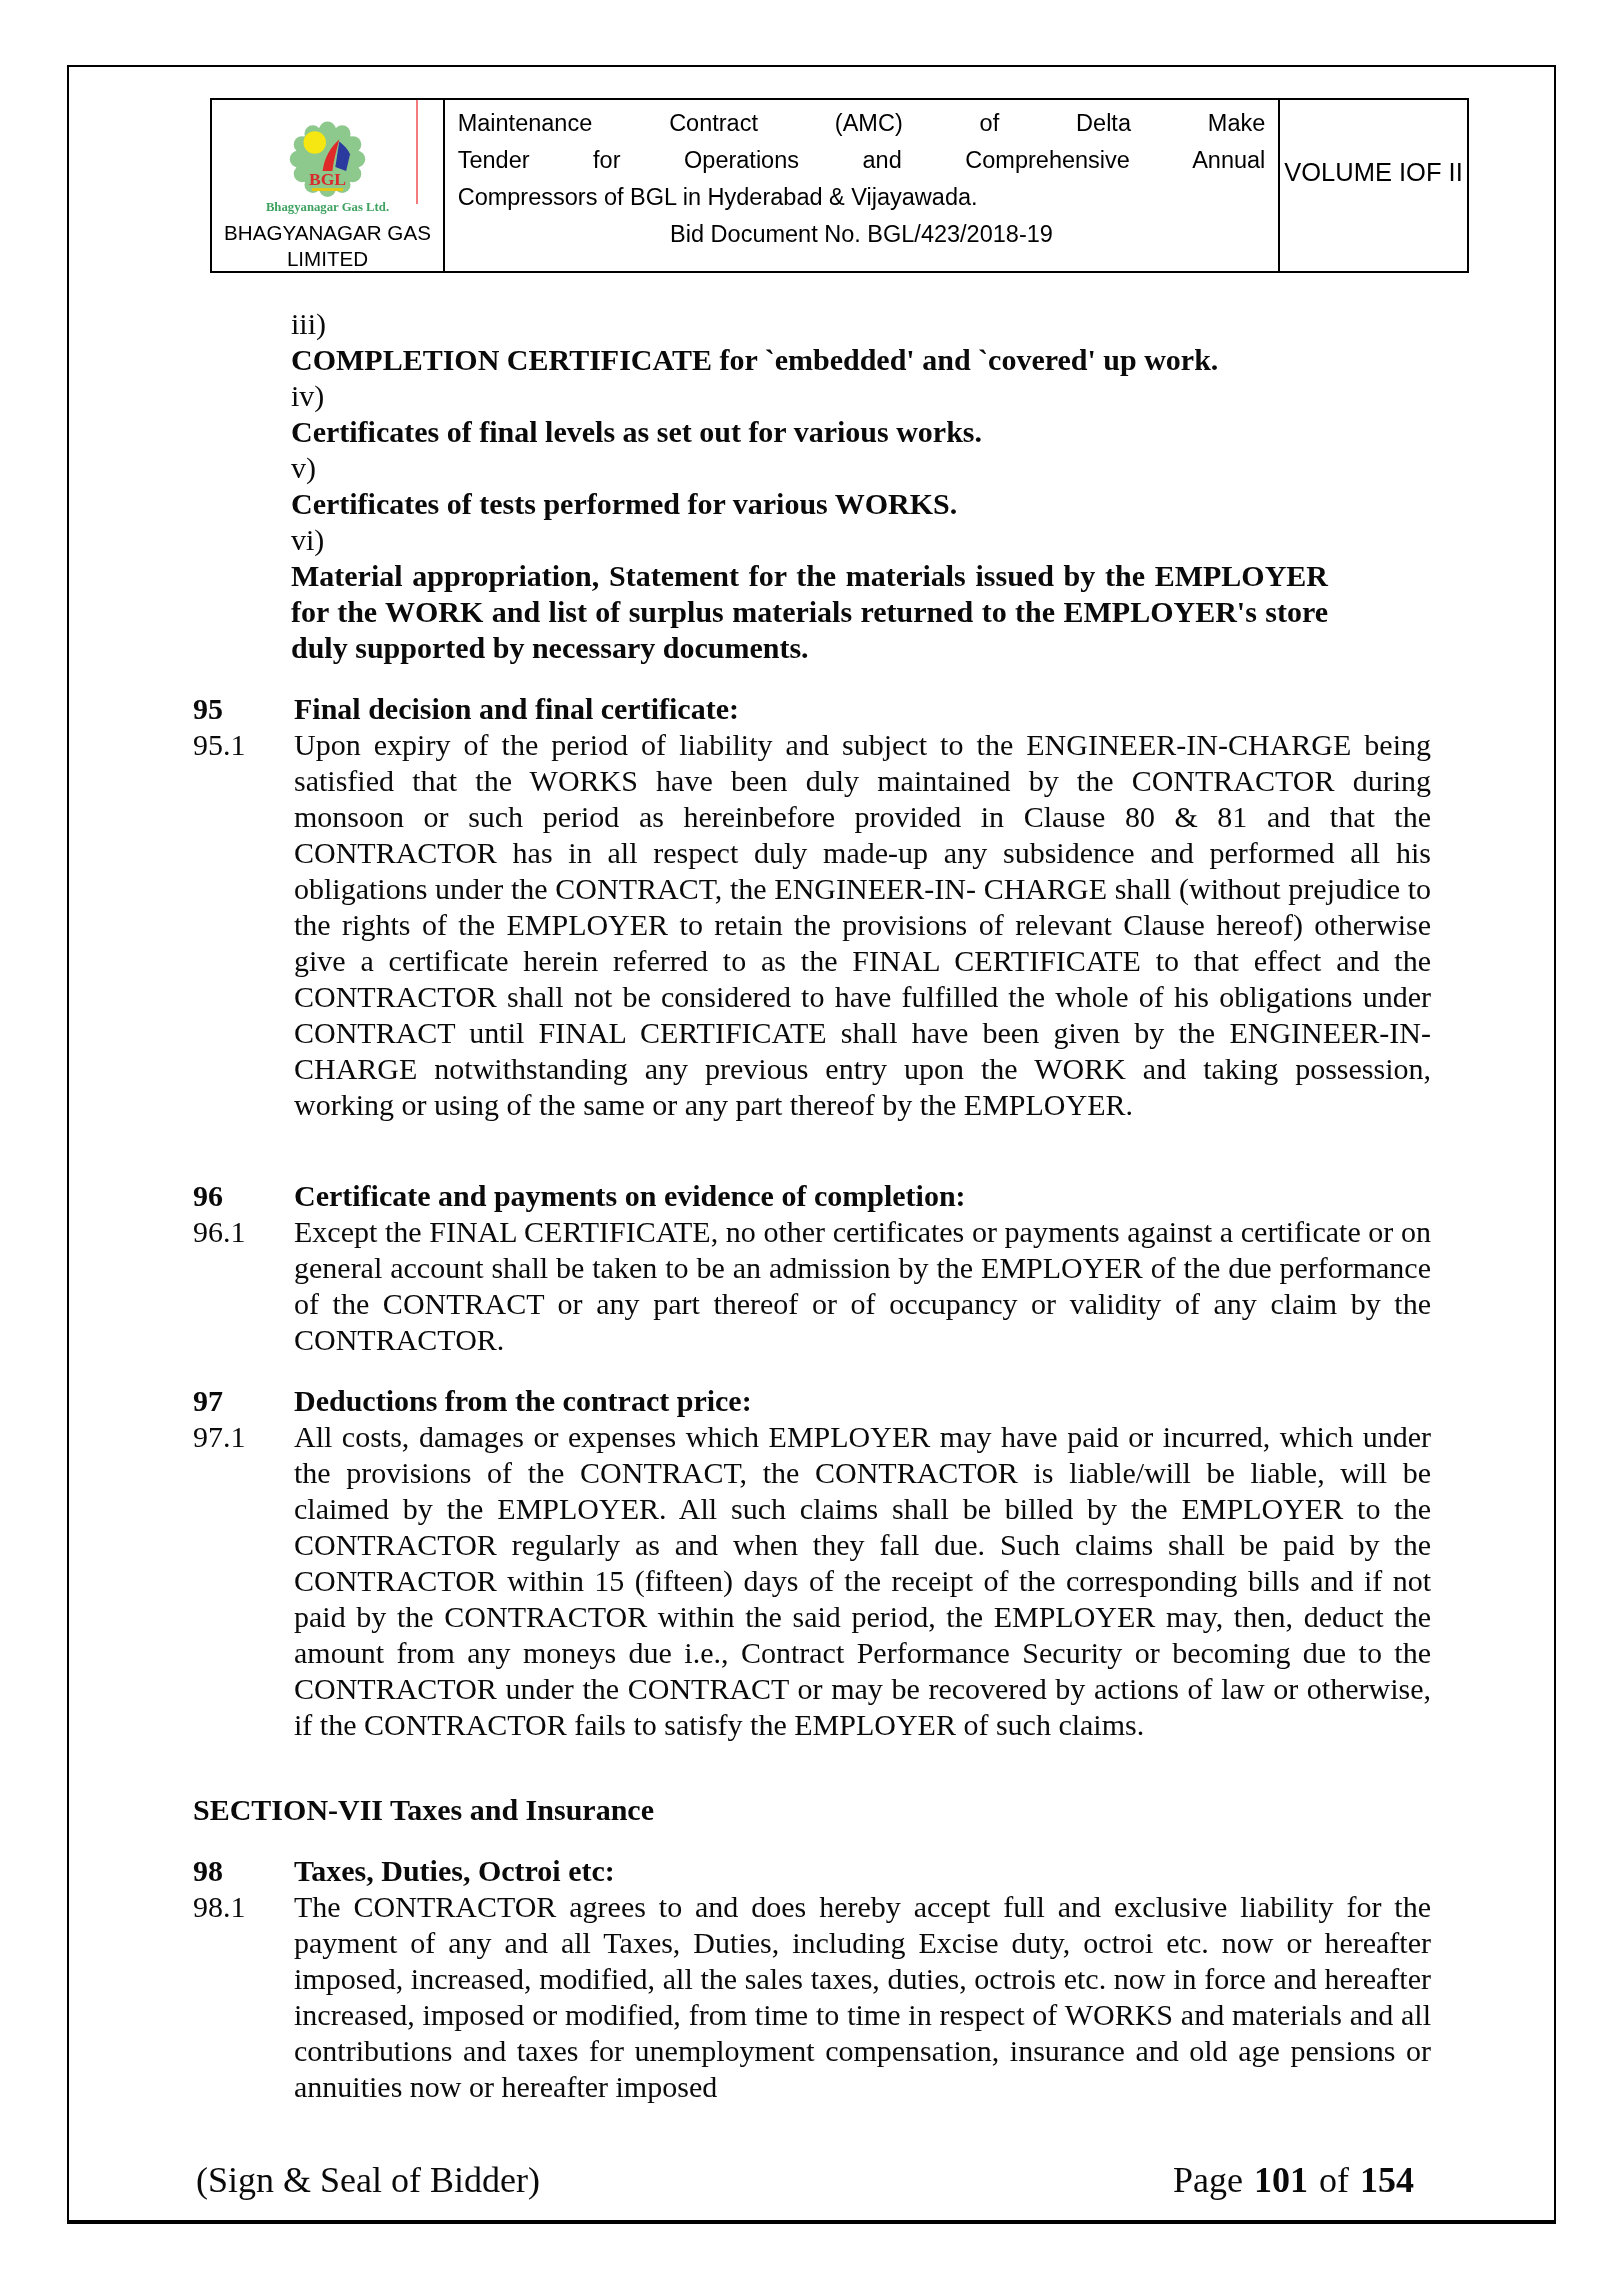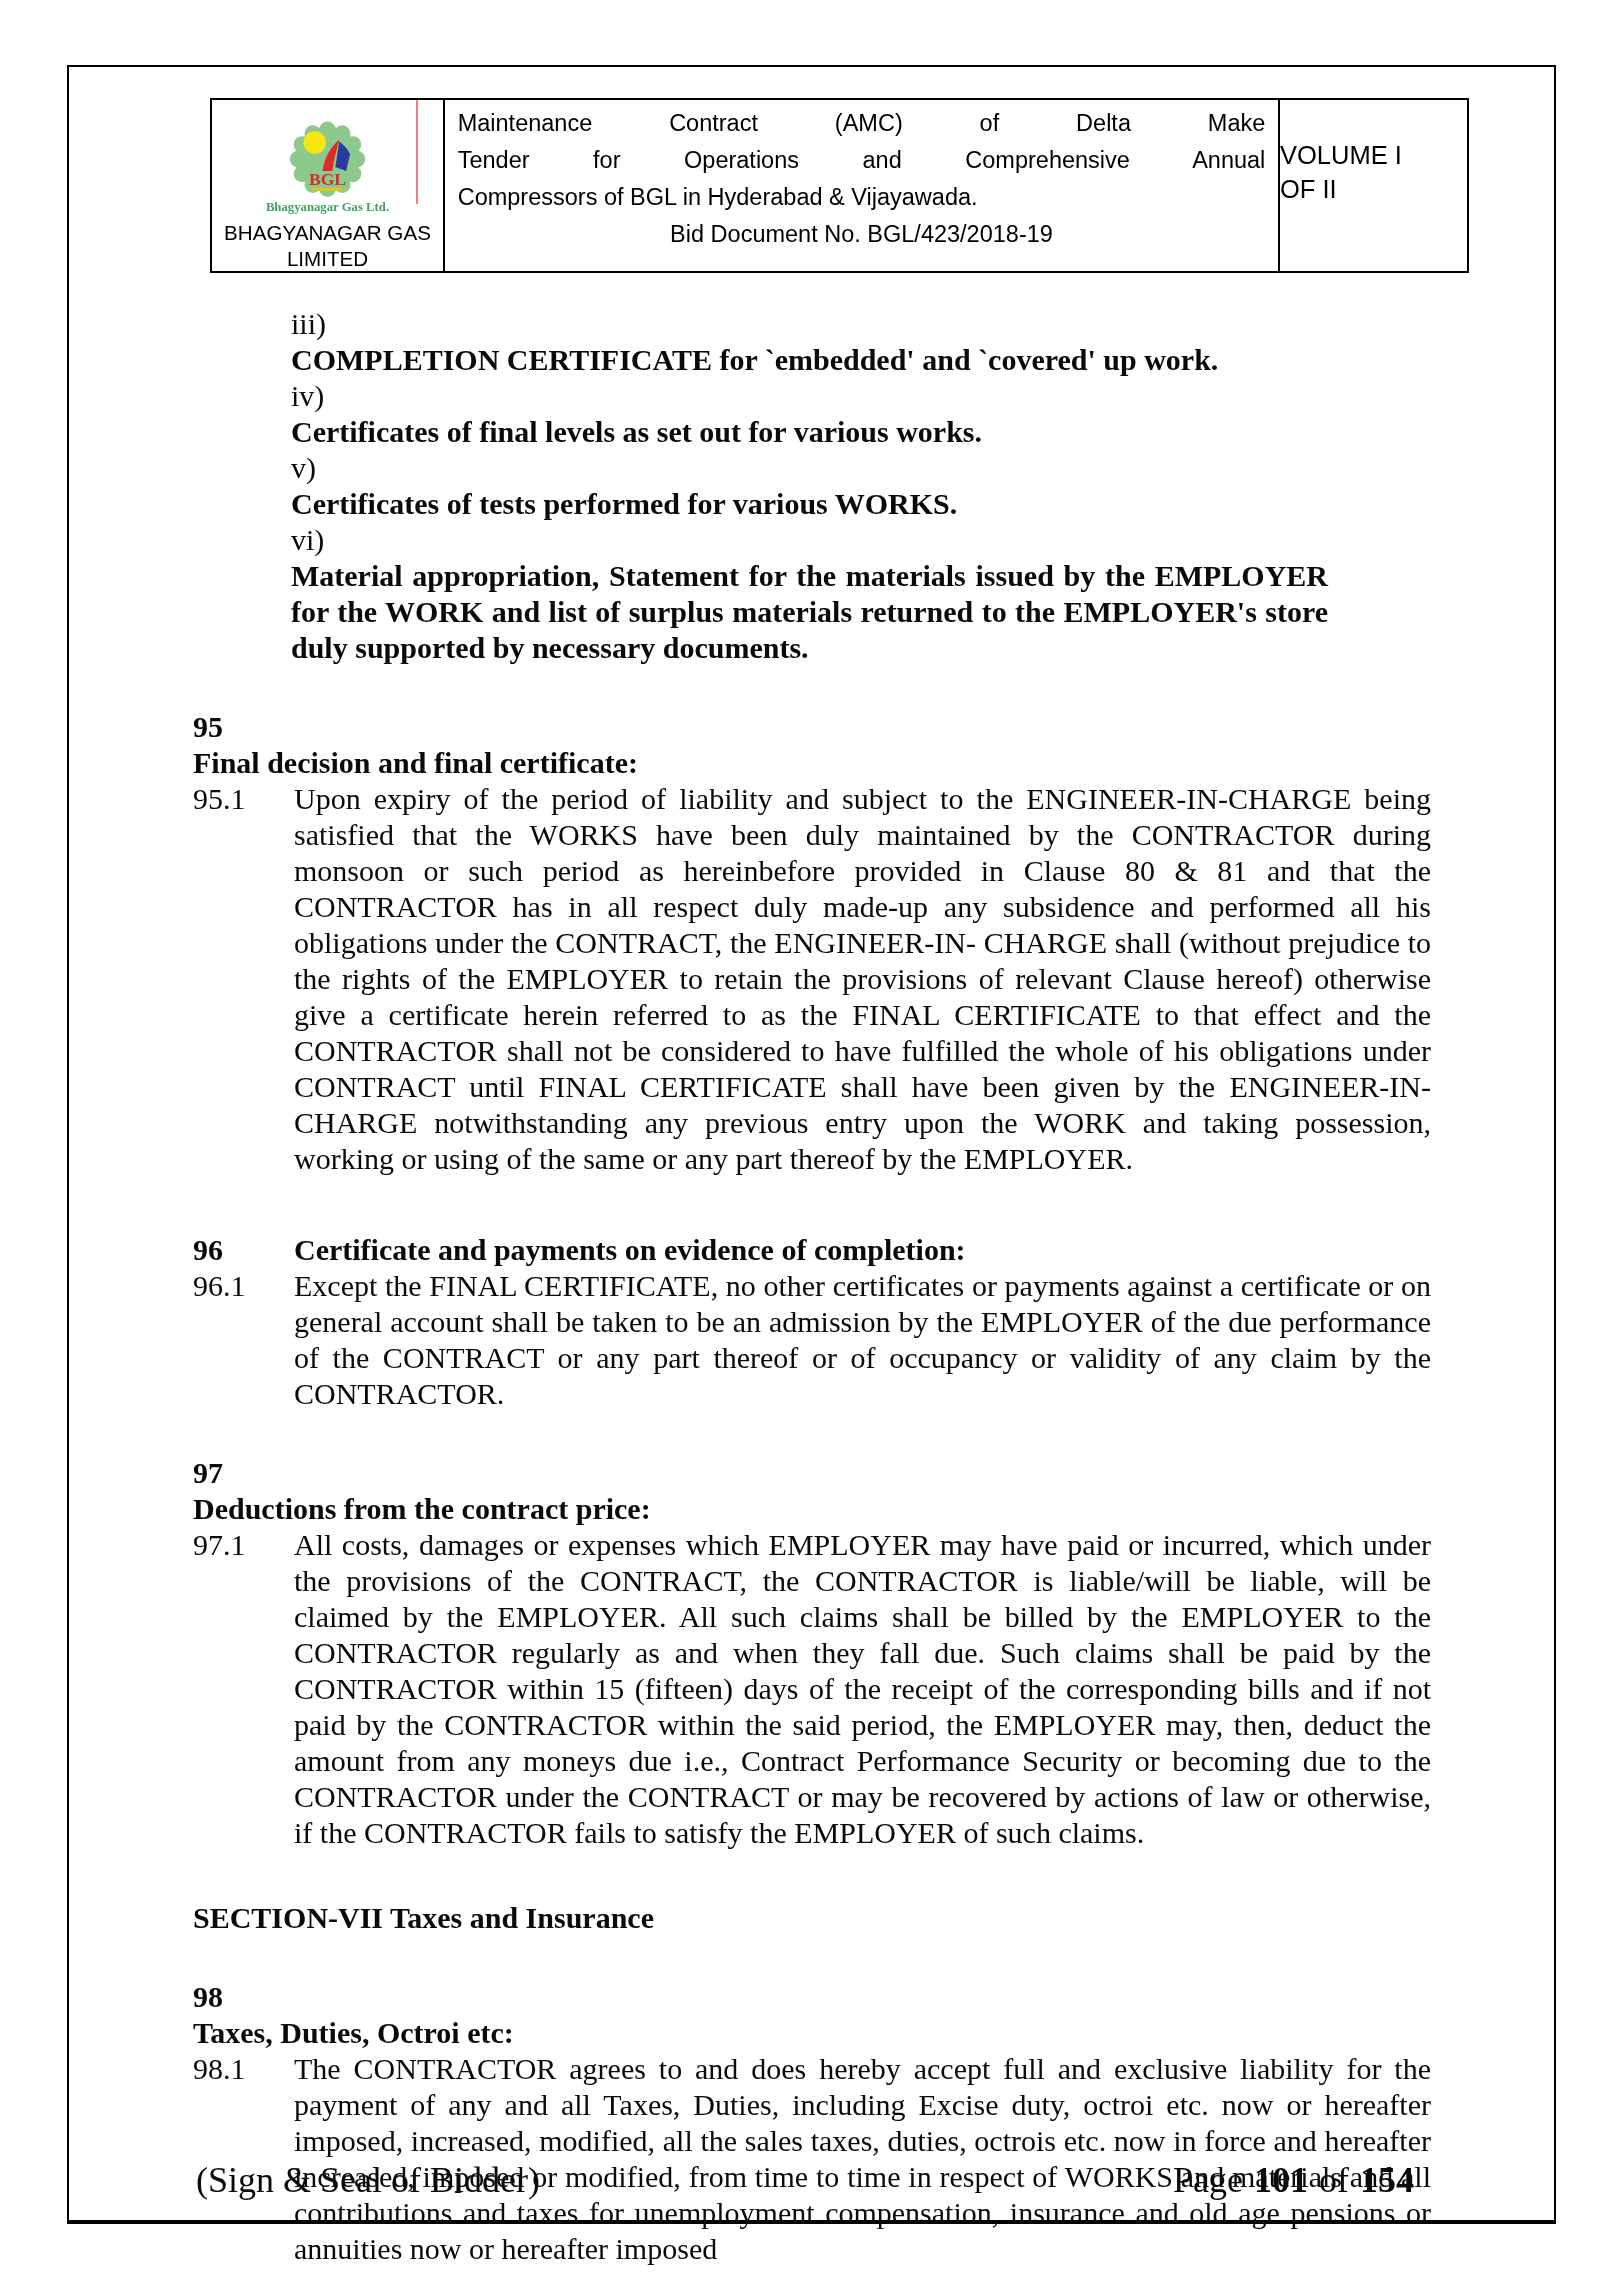--- a/index.html
+++ b/index.html
@@ -26,34 +26,34 @@
     color:#000; margin-top:1px;
   }
   .red-accent-line { position:absolute; right:25.5px; top:0; width:2px; height:104px; }
   .title-cell {
     width:835px; padding:4.9px 12.7px 3.9px;
     font-family:"Liberation Sans", sans-serif; font-size:23.5px; line-height:37px; color:#000;
   }
   .jline { text-align:justify; text-align-last:justify; }
   .cline { text-align:center; }
   .volume-cell {
-    flex:1; display:flex; flex-direction:column; justify-content:center; align-items:flex-start;
+    flex:1; display:flex; flex-direction:row; justify-content:center; align-items:center;
     font-family:"Liberation Sans", sans-serif; font-size:25.5px; line-height:34px;
     padding-bottom:27.4px; color:#000;
   }
   
   .body-content { margin:33px 0 0 124px; width:1238px; font-size:30px; line-height:36px; }
   .row { display:flex; align-items:flex-start; }
   .list-row { margin-left:98px;flex-direction:column; }
   .list-row .num { flex:none; width:103px; }
   .list-row .txt { flex:none; width:1037px; text-align:justify;font-weight:bold; }
   .sec-row .num { flex:none; width:101px; }
   .sec-row .txt { flex:none; width:1137px; text-align:justify; }
   .sec-heading { font-weight:bold; }
-  .mt48 { margin-top:43px;flex-direction:column; }
+  .mt48 { margin-top:25px; }
   .mt56 { margin-top:55px; }
   .section-vii { font-weight:bold; margin-top:49px; }
   
   .footer {
     position:absolute; left:127px; right:140px; bottom:21.6px;
     display:flex; justify-content:space-between; align-items:baseline;
     font-size:36px; line-height:35px;
   }
   .page-ind { display:flex; gap:11px; }
   .page-ind .bold { font-weight:bold; }

